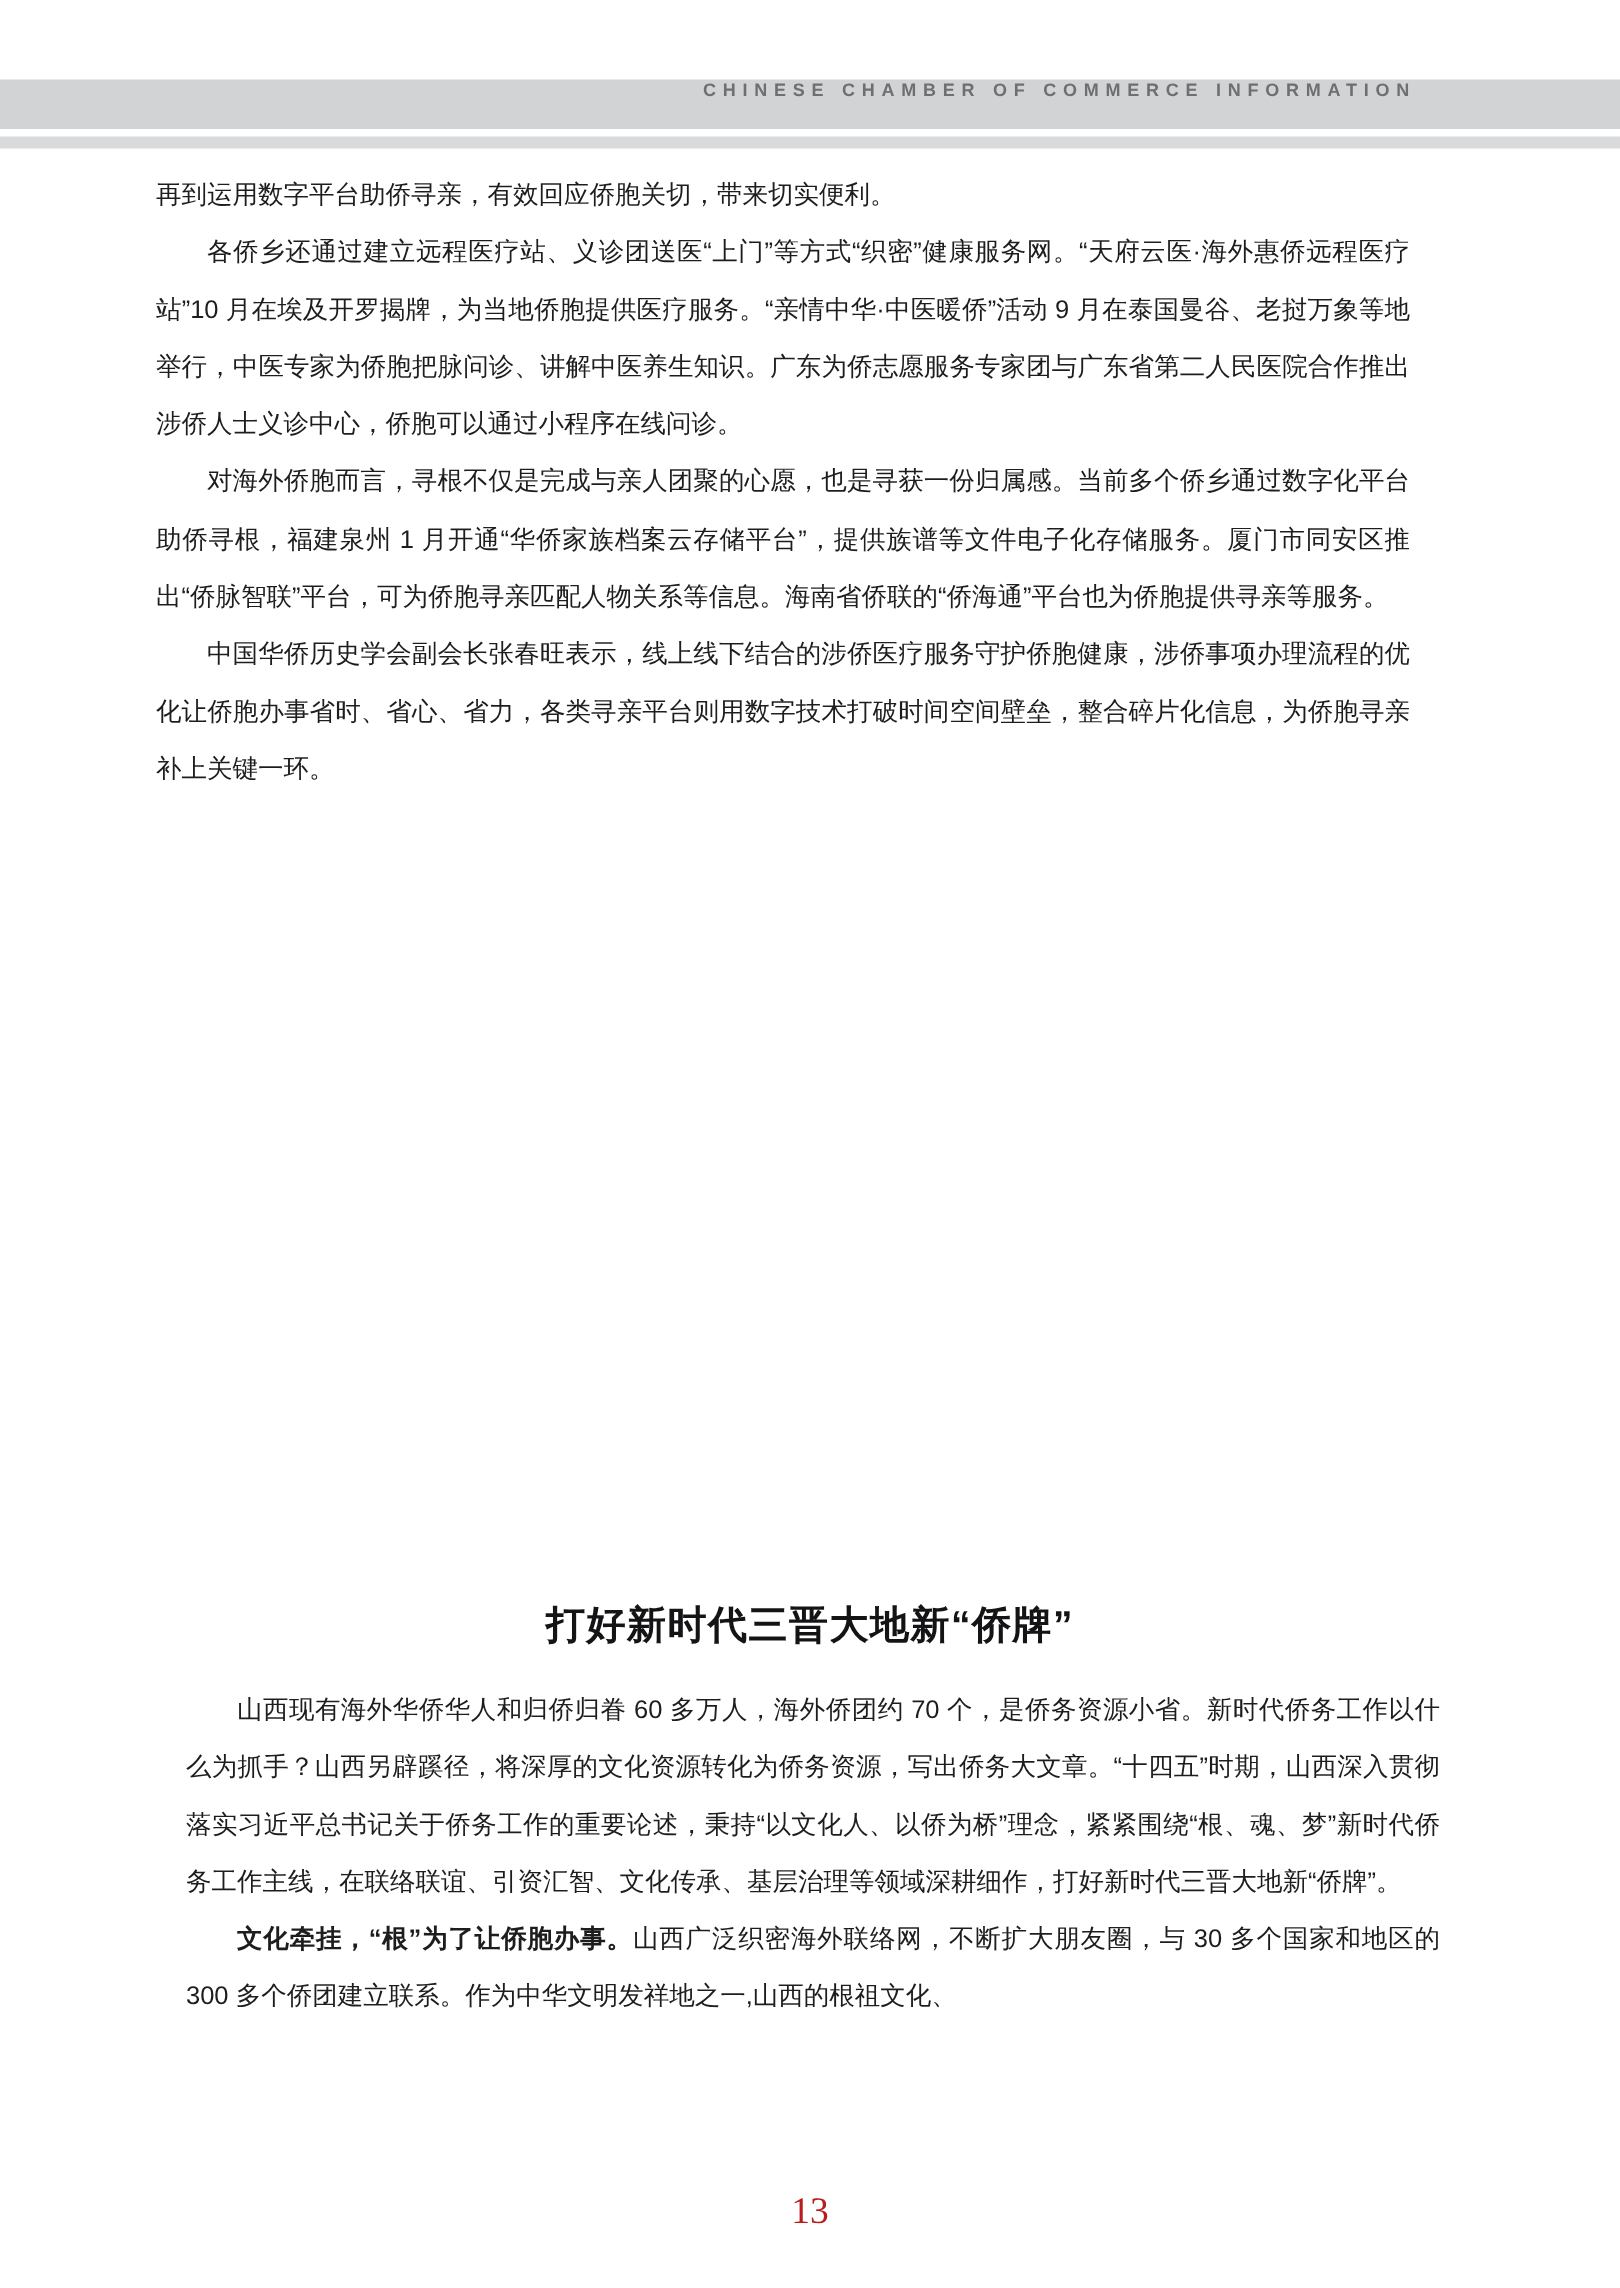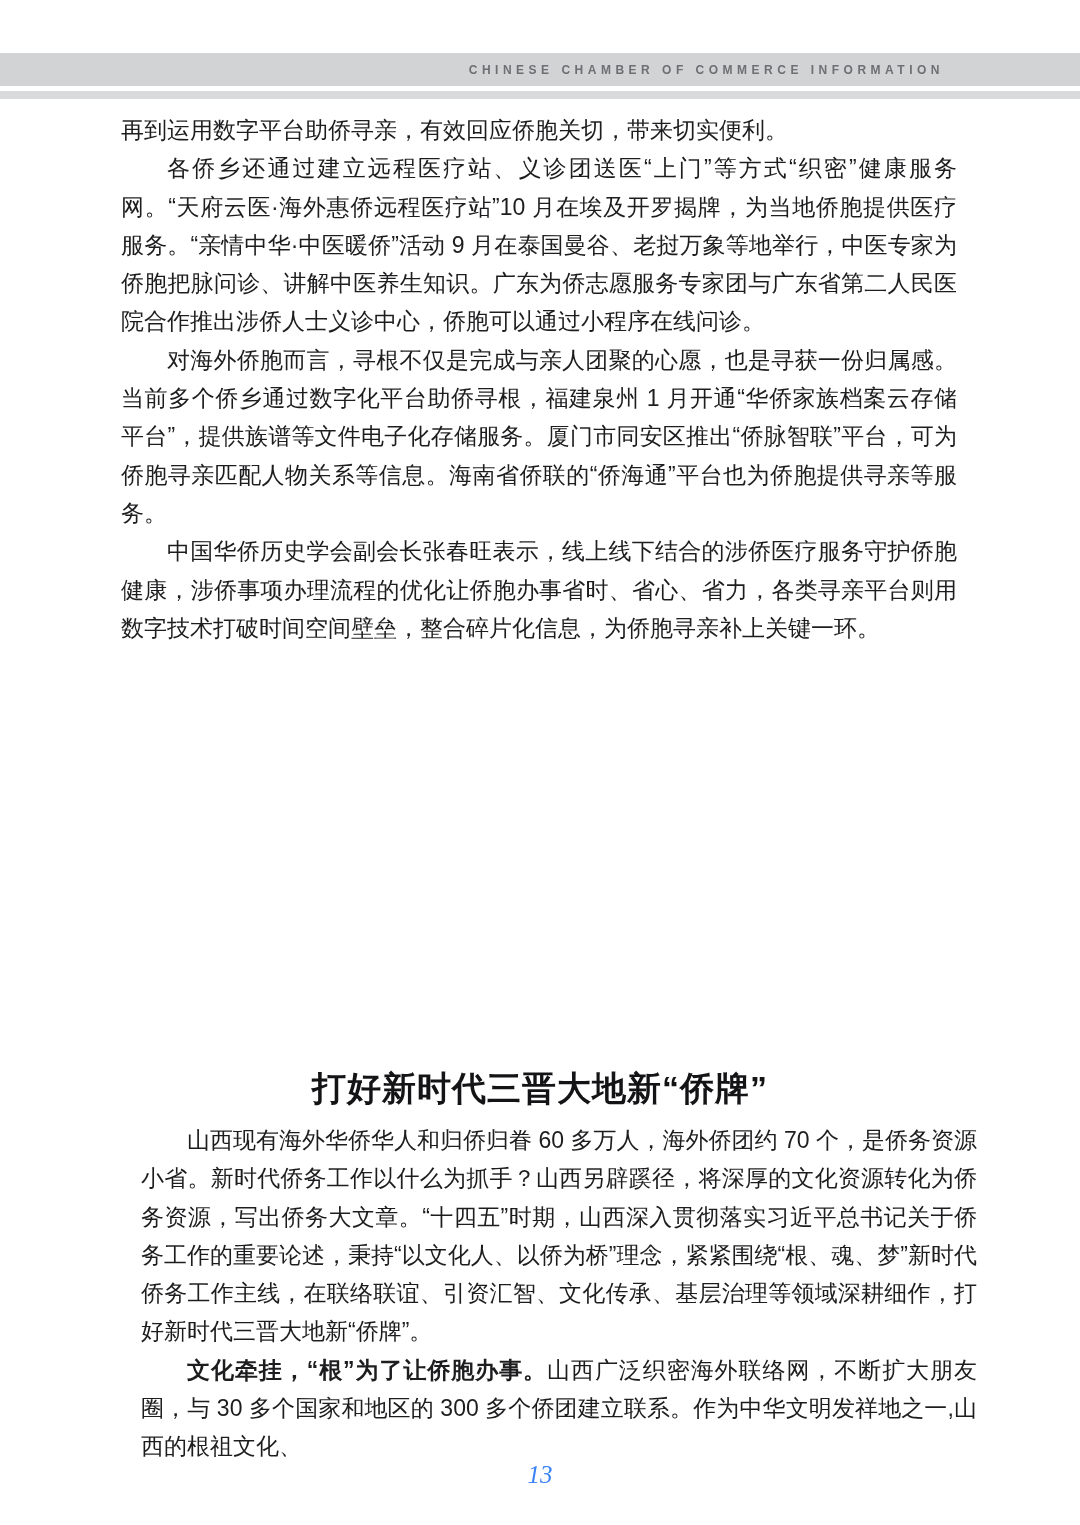--- a/index.html
+++ b/index.html
@@ -11,44 +11,44 @@
     overflow: hidden;
     font-family: "Liberation Sans", "DejaVu Sans", sans-serif;
   }
   
   .band1 {
     position: absolute;
     left: 0; right: 0;
     top: 53px; height: 33px;
     background: #d2d3d4;
     display: flex;
-    align-items: center;
+    align-items: flex-start;
     justify-content: flex-end;
     padding-right: 136px;
   }
   .band2 {
     position: absolute;
     left: 0; right: 0;
     top: 91px; height: 8px;
     background: #d9dadb;
   }
   .banner-title {
     font-size: 12px;
     font-weight: bold;
     letter-spacing: 4.5px;
     color: #6e6f72;
     white-space: nowrap;
   }
   
   .bodytext {
     position: absolute;
-    left: 121px;
+    left: 104px;
     width: 836px;
     color: #1d1d1f;
-    font-size: 23px;
+    font-size: 17px;
     line-height: 38.3px;
     text-align: justify;
     text-justify: inter-character;
   }
   .body1 { top: 111px; }
   .body2 { top: 1121px; margin-left: 20px; }
   .bodytext p { margin: 0; padding: 0; }
   .bodytext p.indent { text-indent: 2em; }
   .para-with-source { position: relative; }
   .source-note {
@@ -57,36 +57,35 @@
     white-space: nowrap;
     color: #1d1d1f;
   }
   
   .article-title {
     position: absolute;
     left: 0; right: 0;
     top: 1066px;
     margin: 0;
     text-align: center;
-    font-size: 34px;
+    font-size: 26px;
     font-weight: bold;
     color: #141416;
     letter-spacing: 1px;
   }
   strong.lead { font-weight: bold; }
   
   .page-number {
     position: absolute;
     left: 0; right: 0;
     top: 1461px;
     text-align: center;
     font-family: "Liberation Serif", "DejaVu Serif", serif;
     font-size: 25px;
-    color: #3b82f6;
-    font-style: italic;
+    color: #b91c1c;
   }
 </style>
 </head>
 <body>
 
 <div class="page">
 
   <div class="band1">
     <span class="banner-title">CHINESE CHAMBER OF COMMERCE INFORMATION</span>
   </div>

